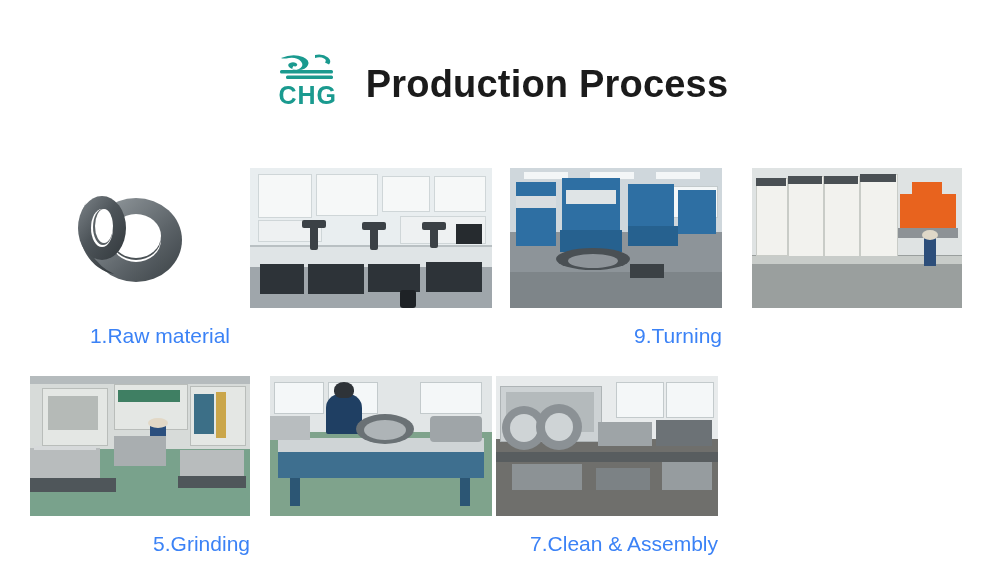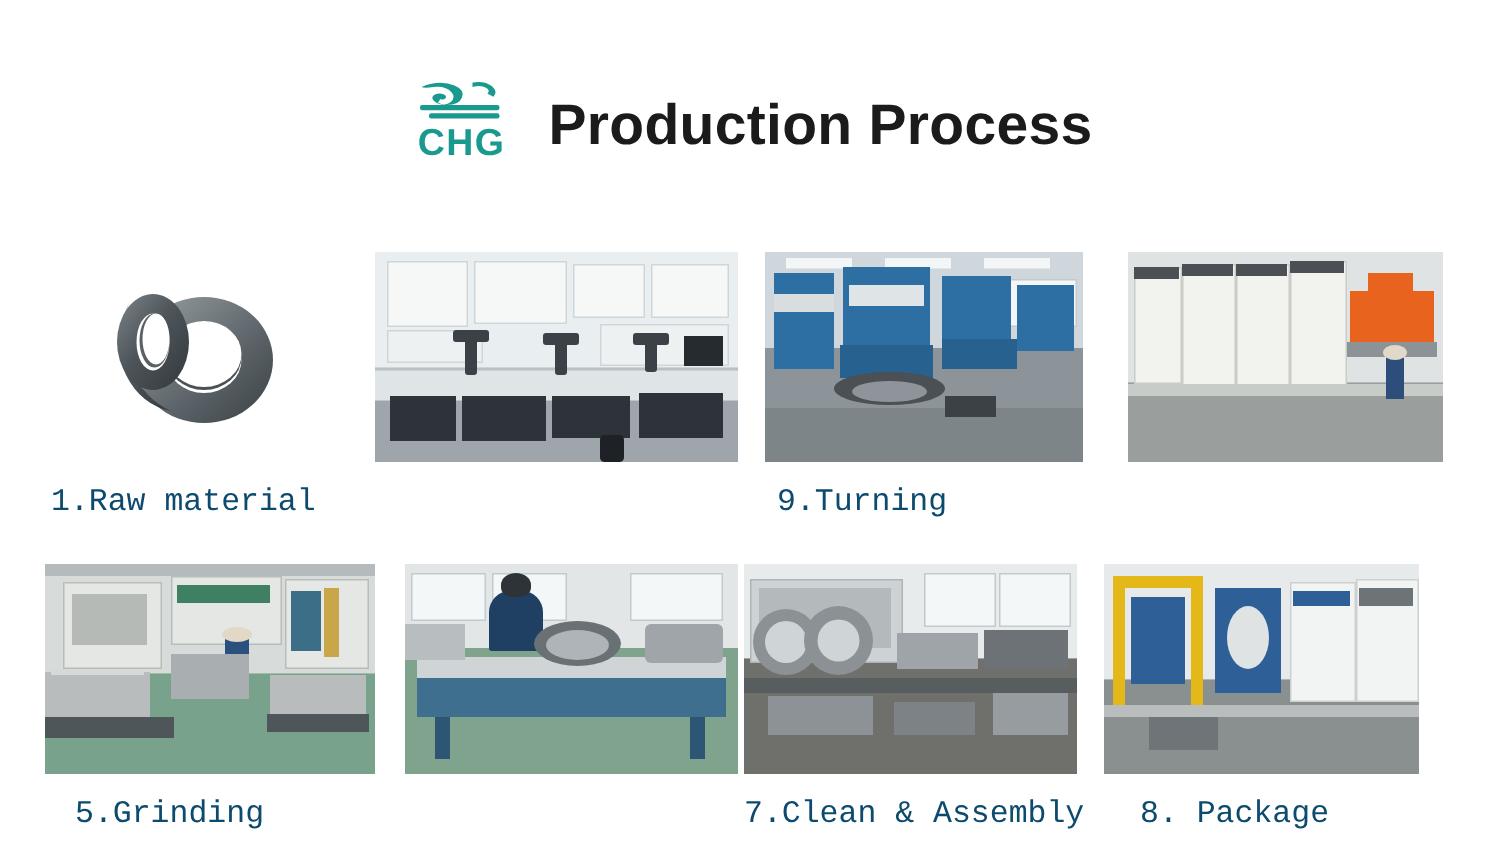--- a/index.html
+++ b/index.html
@@ -82,24 +82,25 @@
   .cell {
     position: relative;
     flex: none;
   }
   .photo {
     position: relative;
     overflow: hidden;
     background: #bfc4c8;
   }
   .caption {
-    font-family: Liberation Mono, monospace;
+    font-family: Liberation Sans, sans-serif;
     font-size: 21px;
-    color: #0c4a6e;
+    color: #3b82f6;
     white-space: nowrap;
+    text-align: right;
   }
 
   
   .ph-inner { position: absolute; inset: 0; }
 
   
   .c1 { width: 200px; }
   .c1 .photo {
     width: 200px; height: 140px; background: #ffffff;
   }
@@ -403,36 +404,15 @@
             <div class="box" style="left:160px;top:44px;width:56px;height:26px;background:#6c7276;"></div>
             <div class="box" style="left:0px;top:76px;width:222px;height:10px;background:#585d5f;"></div>
             <div class="box" style="left:16px;top:88px;width:70px;height:26px;background:#8c9295;"></div>
             <div class="box" style="left:100px;top:92px;width:54px;height:22px;background:#7c8285;"></div>
             <div class="box" style="left:166px;top:86px;width:50px;height:28px;background:#969c9f;"></div>
           </div>
         </div>
         <div class="caption">7.Clean &amp; Assembly</div>
       </div>
 
-      <div class="cell d4">
-        <div class="photo">
-          <div class="ph-inner">
-            <div class="wall p8-wall"></div>
-            <div class="floor p8-floor"></div>
-            <div class="p8-yellow" style="left:6px;top:8px;width:8px;height:86px;"></div>
-            <div class="p8-yellow" style="left:58px;top:8px;width:8px;height:86px;"></div>
-            <div class="p8-yellow" style="left:6px;top:8px;width:60px;height:8px;"></div>
-            <div class="p8-blue" style="left:18px;top:22px;width:36px;height:58px;"></div>
-            <div class="p8-blue" style="left:74px;top:16px;width:44px;height:70px;"></div>
-            <div class="box" style="left:82px;top:28px;width:28px;height:42px;background:#dfe3e4;border-radius:50%;"></div>
-            <div class="p8-white" style="left:124px;top:12px;width:42px;height:78px;"></div>
-            <div class="p8-white" style="left:168px;top:10px;width:40px;height:80px;"></div>
-            <div class="p8-blue" style="left:126px;top:18px;width:38px;height:10px;"></div>
-            <div class="box" style="left:170px;top:16px;width:36px;height:12px;background:#6d7478;"></div>
-            <div class="box" style="left:0px;top:94px;width:210px;height:8px;background:#b9bdbd;"></div>
-            <div class="box" style="left:30px;top:102px;width:46px;height:22px;background:#6e7477;"></div>
-          </div>
-        </div>
-        <div class="caption">8. Package</div>
-      </div>
     </div>
   </div>
 </div>
 
 </body></html>

